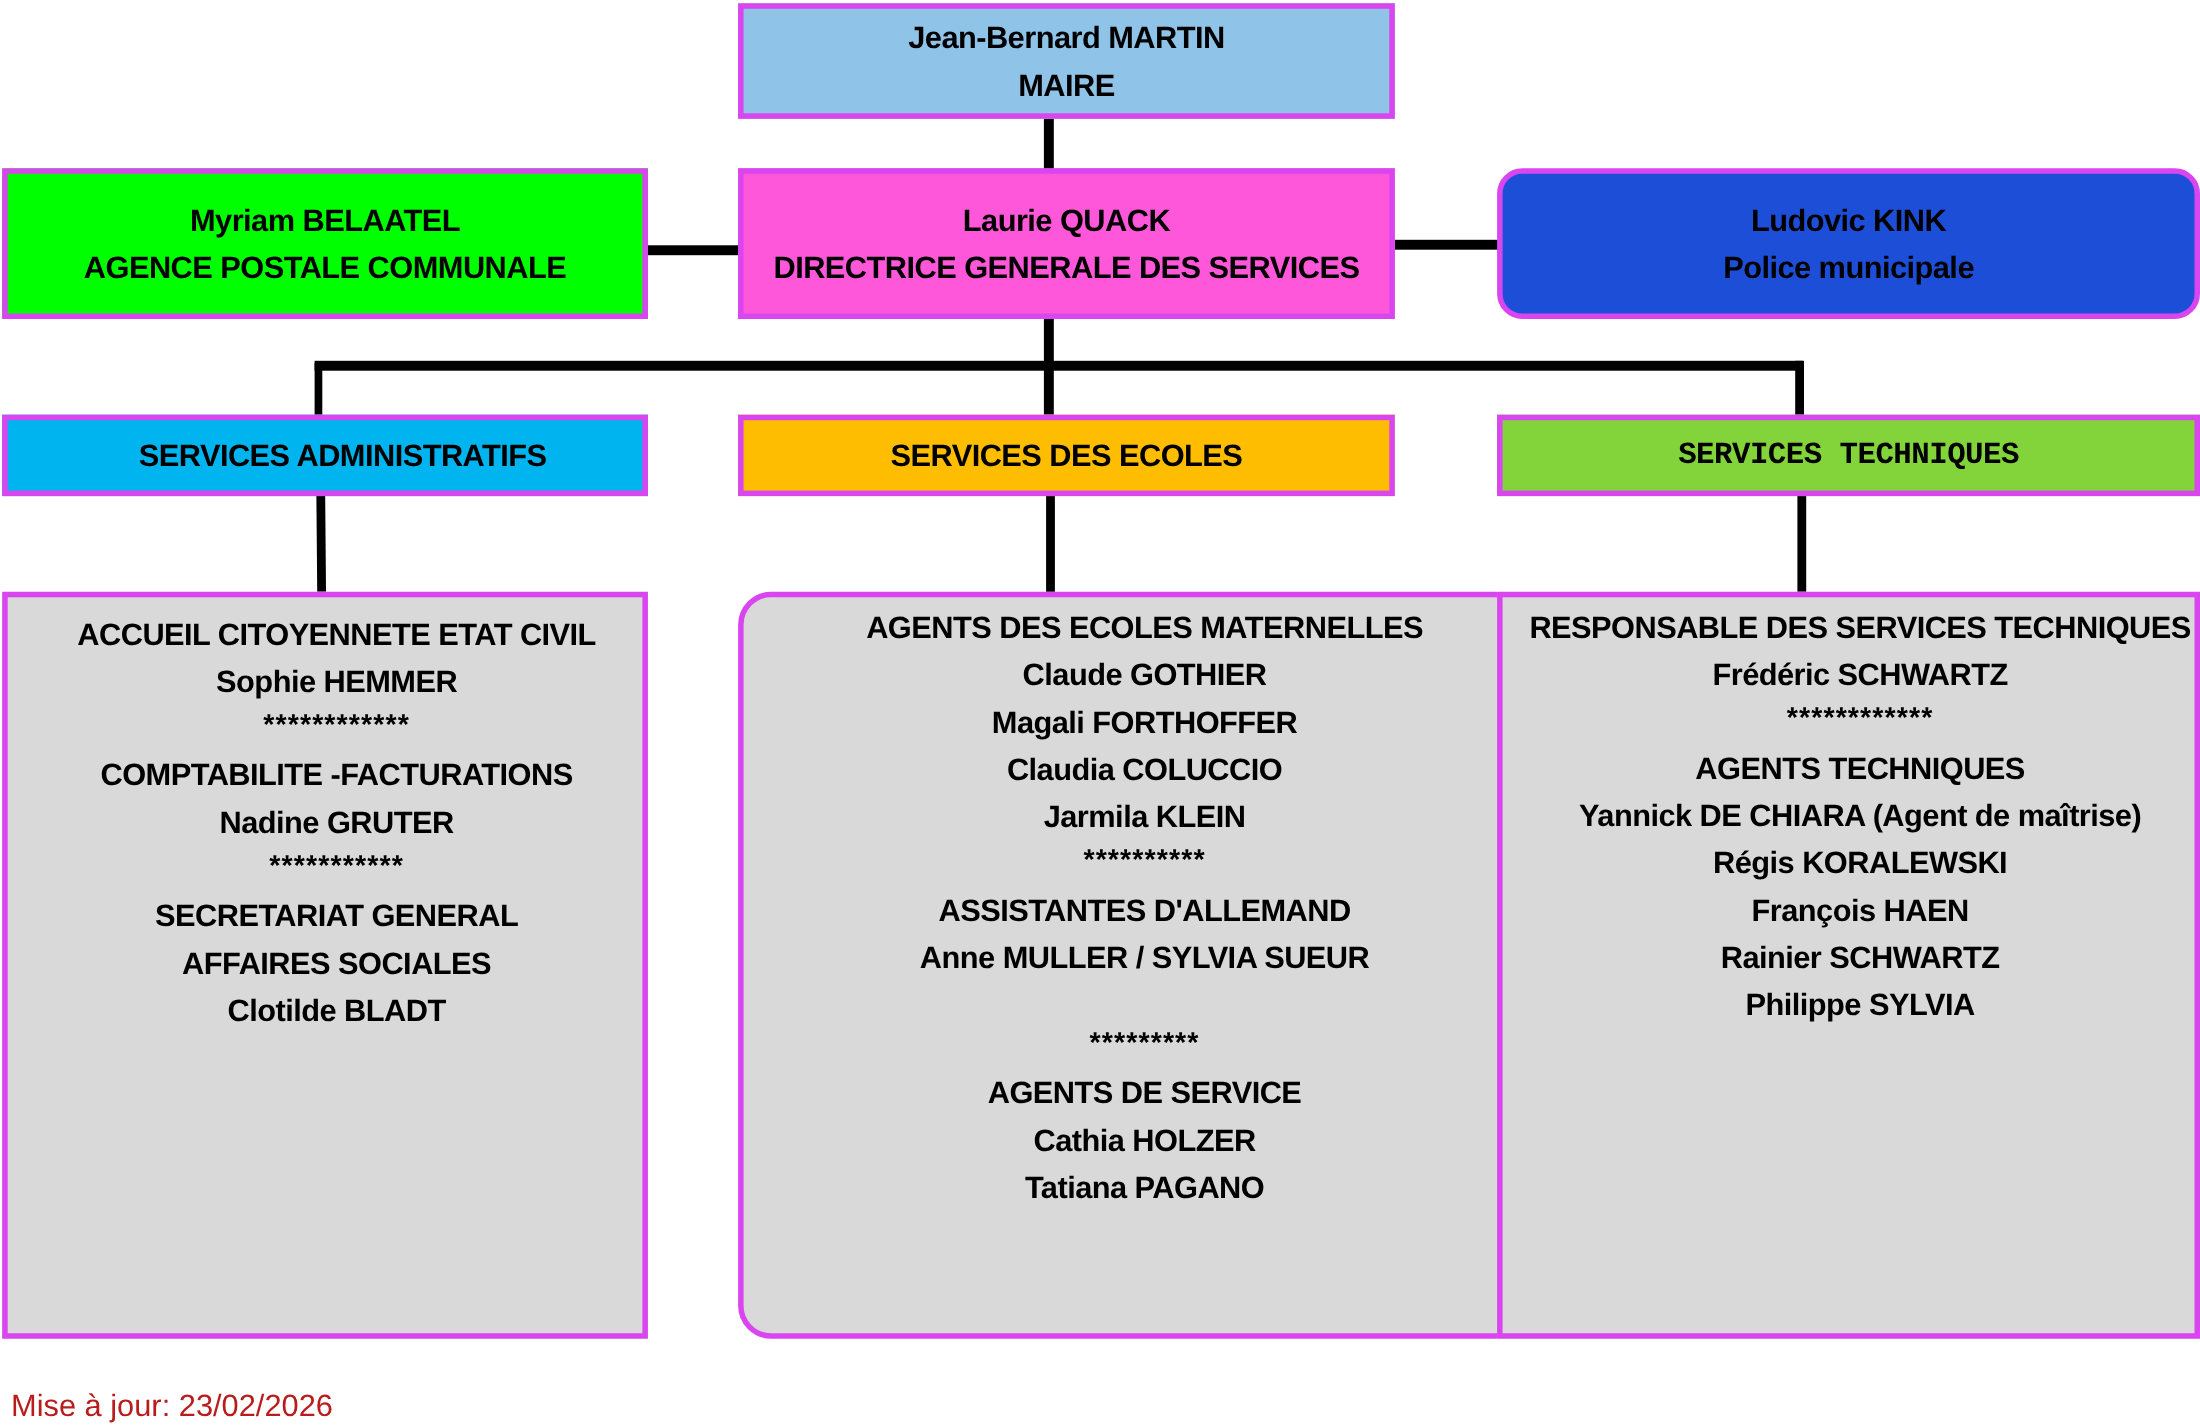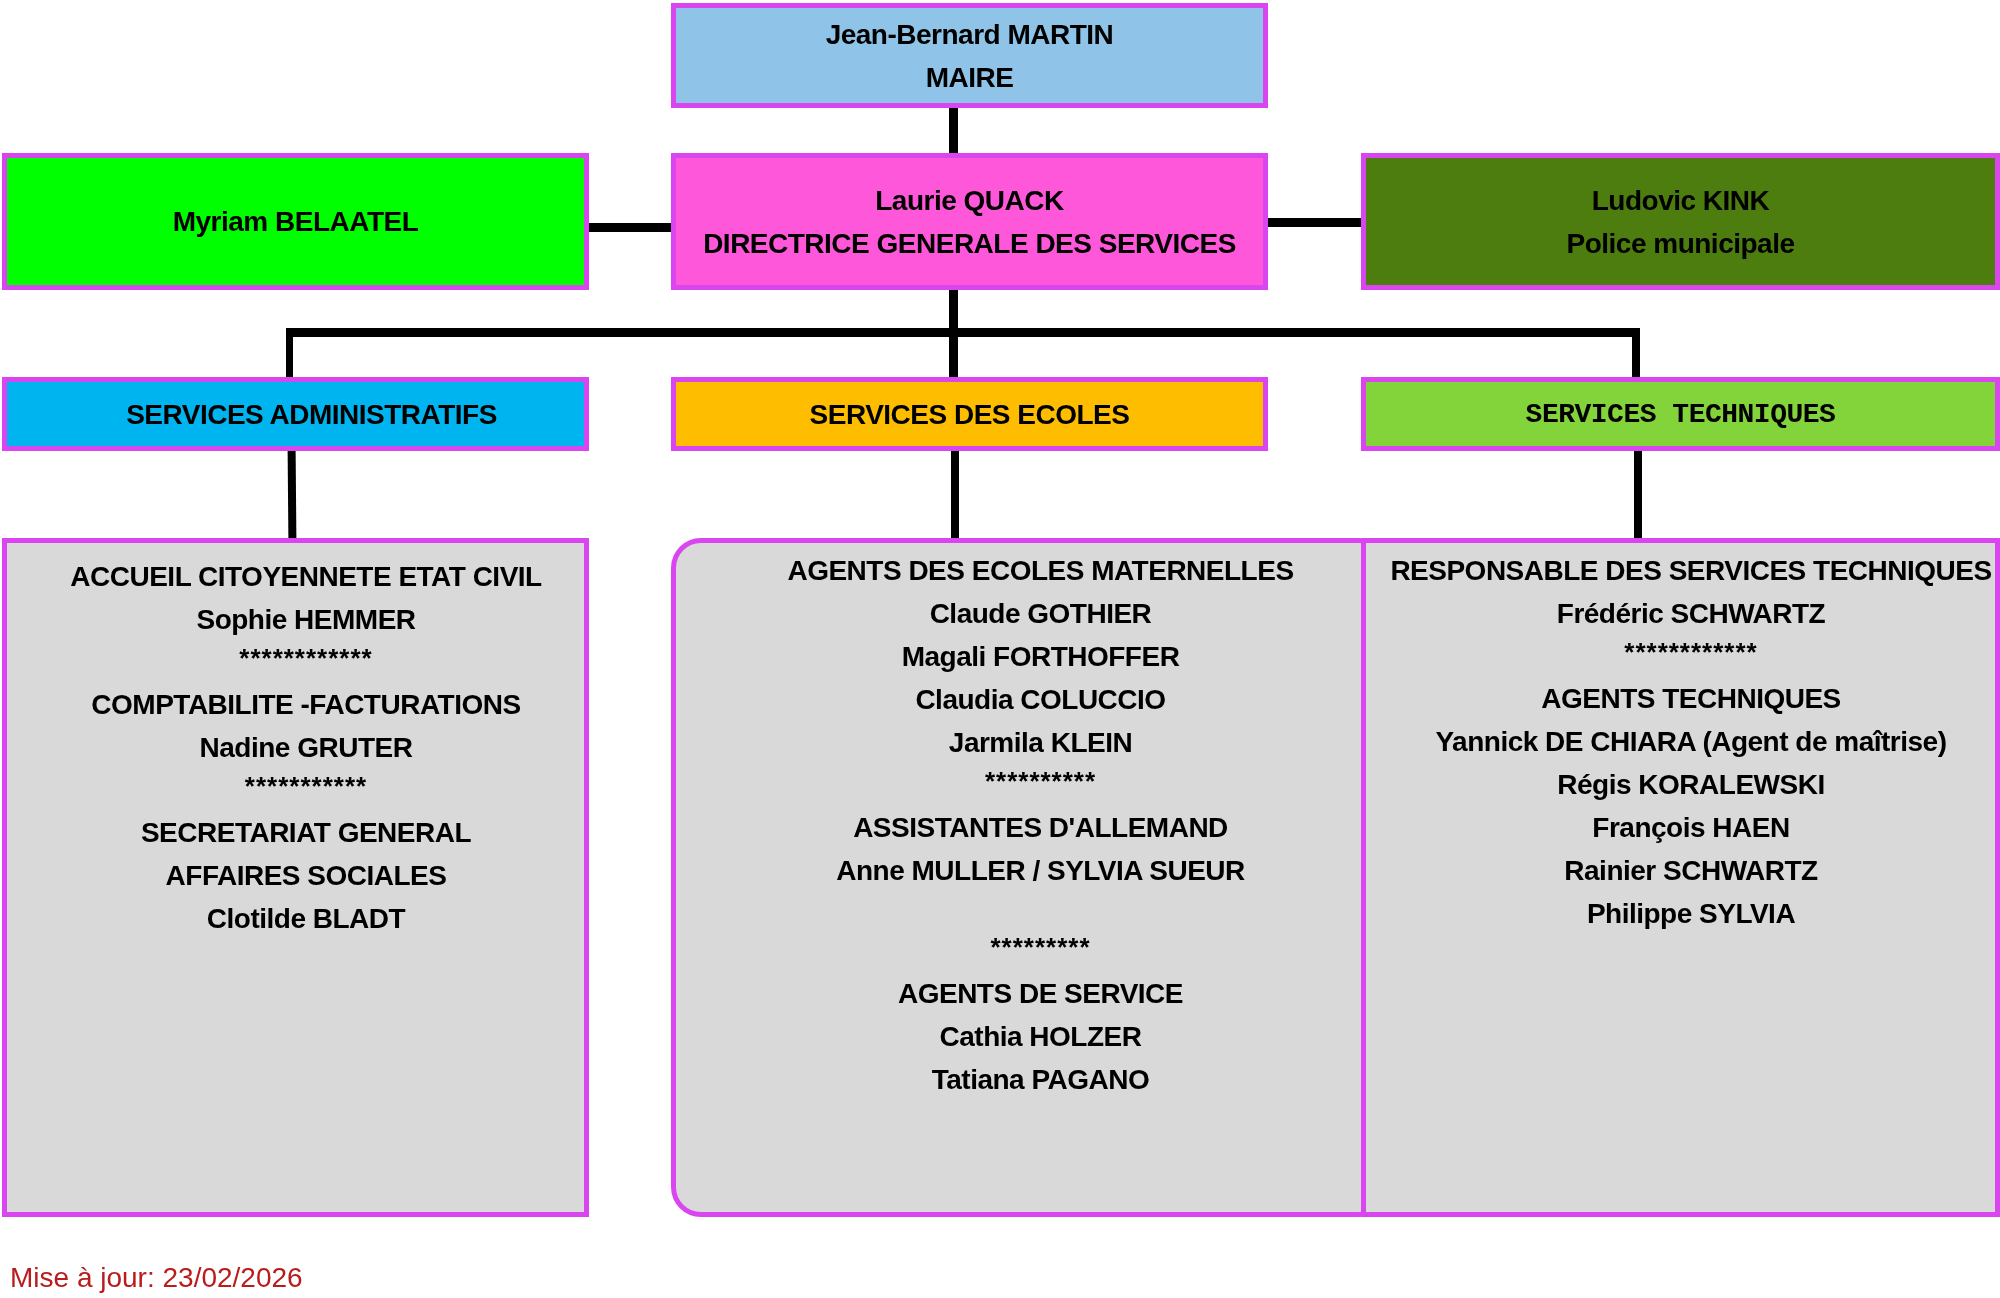--- a/index.html
+++ b/index.html
@@ -31,26 +31,27 @@
 <div class="line" style="left:951px;top:450px;width:8px;height:88px;"></div>
 <div class="line" style="left:1634px;top:450px;width:8px;height:88px;"></div>
 
 <div class="box" style="left:671px;top:3px;width:597px;height:105px;background:#8fc4e8;">
   <span>Jean-Bernard MARTIN</span>
   <span>MAIRE</span>
 </div>
 
 <div class="box" style="left:2px;top:153px;width:587px;height:137px;background:#00ff00;">
   <span>Myriam BELAATEL</span>
+  <span>AGENCE POSTALE COMMUNALE</span>
 </div>
 <div class="box" style="left:671px;top:153px;width:597px;height:137px;background:#ff57d9;">
   <span>Laurie QUACK</span>
   <span>DIRECTRICE GENERALE DES SERVICES</span>
 </div>
-<div class="box" style="left:1361px;top:153px;width:639px;height:137px;background:#4d7c0f;">
+<div class="box" style="left:1361px;top:153px;width:639px;height:137px;background:#1d4ed8;border-radius:23px;">
   <span>Ludovic KINK</span>
   <span>Police municipale</span>
 </div>
 
 <div class="box" style="left:2px;top:377px;width:587px;height:74px;background:#00b4f0;padding-left:32px;">
   <span>SERVICES ADMINISTRATIFS</span>
 </div>
 <div class="box" style="left:671px;top:377px;width:597px;height:74px;background:#ffbd00;">
   <span>SERVICES DES ECOLES</span>
 </div>

